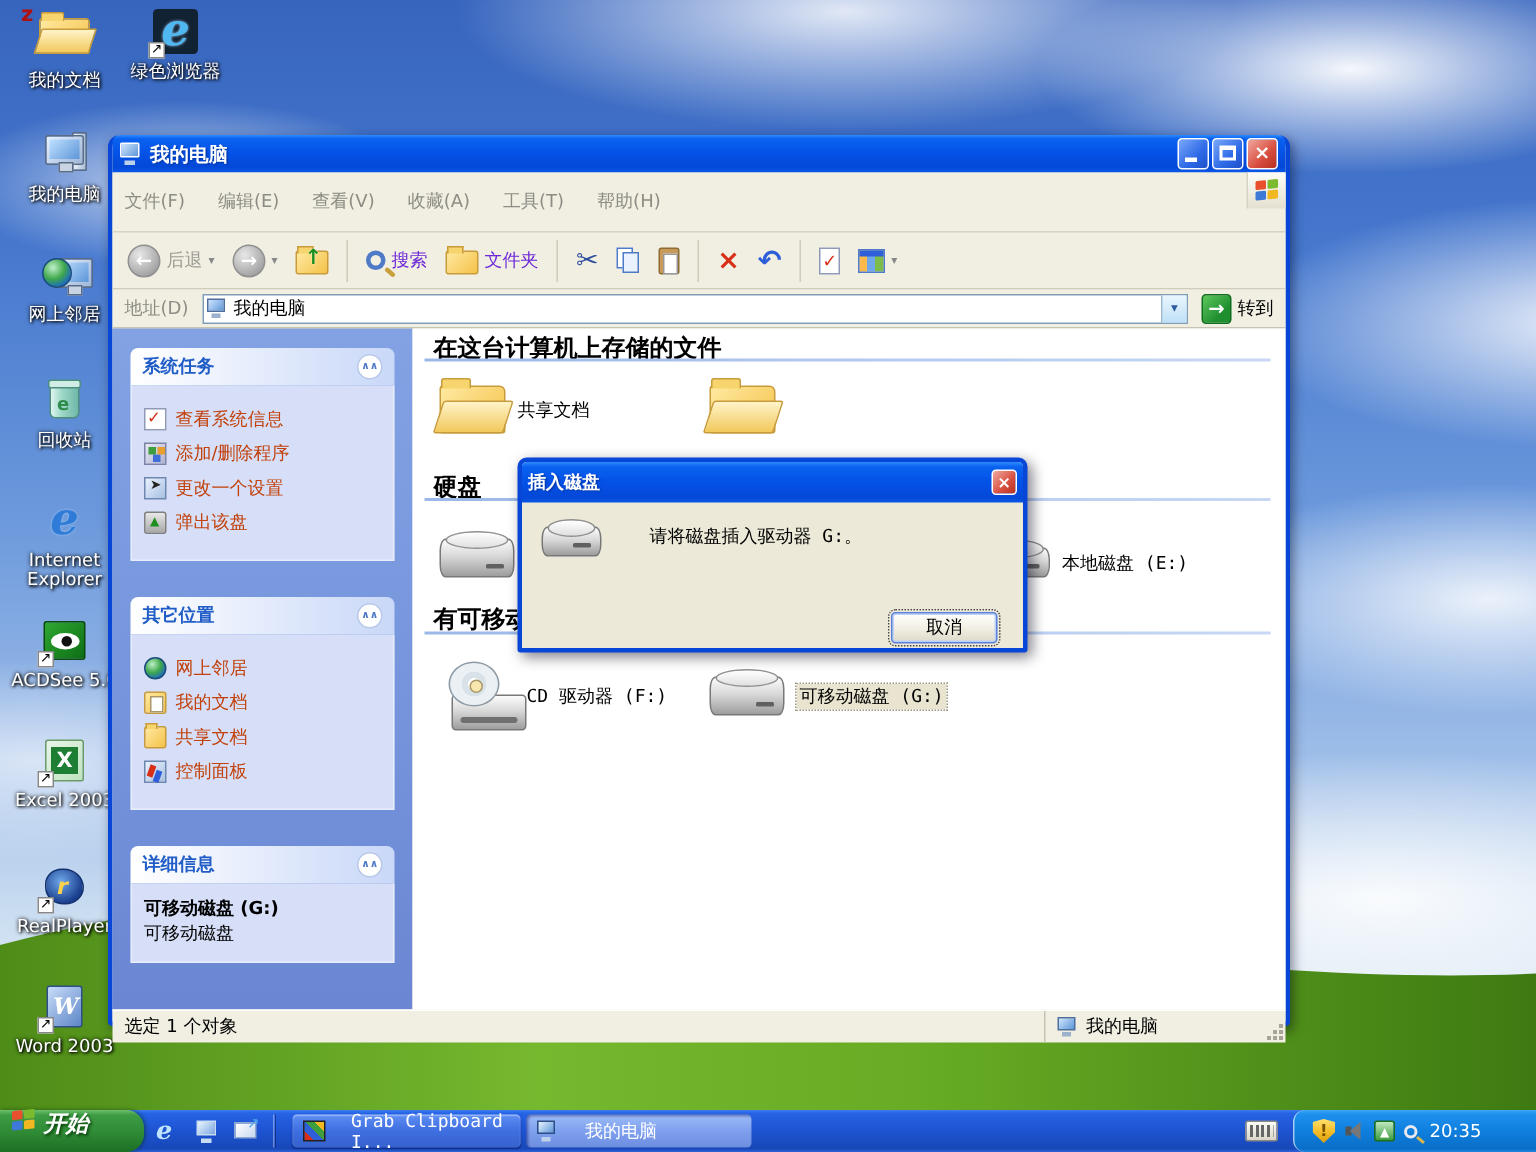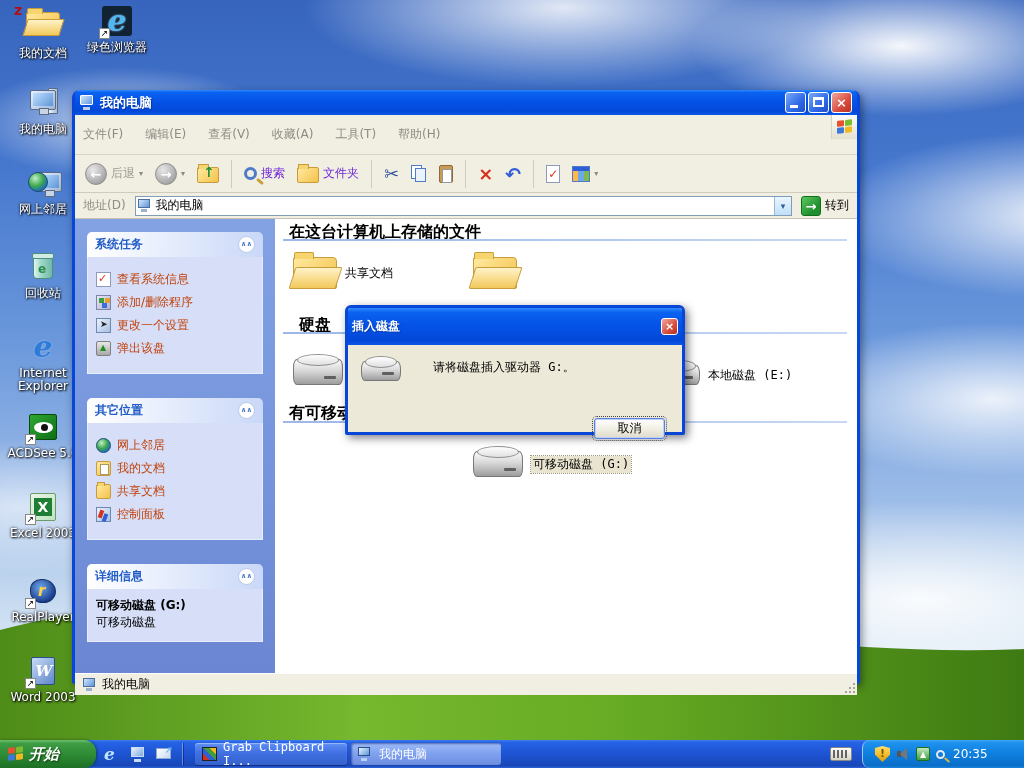--- a/index.html
+++ b/index.html
@@ -168,50 +168,50 @@
   .statusbar .sright { width:160px; display:flex; align-items:center; gap:5px; padding-left:8px; height:100%; }
   .statusbar .sright .aicon { width:14px; height:13px; position:relative; }
   .statusbar .sright .aicon .scr { position:absolute; left:0; top:0; width:12px; height:9px; background:linear-gradient(135deg,#CFE6FF,#5E96D8); border:1px solid #4E6E9E; }
   .statusbar .sright .aicon .base { position:absolute; left:3px; bottom:0; width:6px; height:3px; background:#9CB2CC; }
   .grip { position:absolute; right:1px; bottom:1px; width:13px; height:13px;
     background:radial-gradient(circle 1.5px at 3px 11px,#A8A49A 98%,transparent), radial-gradient(circle 1.5px at 7px 11px,#A8A49A 98%,transparent), radial-gradient(circle 1.5px at 11px 11px,#A8A49A 98%,transparent), radial-gradient(circle 1.5px at 7px 7px,#A8A49A 98%,transparent), radial-gradient(circle 1.5px at 11px 7px,#A8A49A 98%,transparent), radial-gradient(circle 1.5px at 11px 3px,#A8A49A 98%,transparent); }
 
   
   .dialog { position:absolute; left:345px; top:305px; width:340px; height:130px;
     border:3px solid #0846D8; border-radius:6px 6px 2px 2px; background:#ECE9D8; box-shadow:3px 3px 9px rgba(0,0,20,.5); z-index:30; }
-  .dialog .dtitle { height:37px; border-radius:3px 3px 0 0;
+  .dialog .dtitle { height:27px; border-radius:3px 3px 0 0;
     background:linear-gradient(180deg,#2E8AFF 0%, #0A62F0 12%, #0553E8 45%, #0348D8 88%, #0A58E8 100%);
     display:flex; align-items:center; padding:0 4px; }
   .dialog .dtext { flex:1; color:#fff; font-weight:bold; font-size:12px; text-shadow:1px 1px 1px #0038A8; }
   .dialog .dclose { width:17px; height:17px; border-radius:3px; border:1px solid #fff;
     background:linear-gradient(135deg,#F0A8A0,#D84E3E 60%,#B83020); color:#fff; font-weight:bold; font-size:11px; line-height:15px; text-align:center; }
   .dialog .dbody { position:relative; height:103px; }
   .dialog .dmsg { position:absolute; left:85px; top:14px; font-size:12px; color:#000; font-family:"DejaVu Sans Mono","Liberation Mono",monospace; }
   .dialog .ddrive { position:absolute; left:13px; top:16px; }
   .dialog .cancel { position:absolute; right:17px; top:73px; width:71px; height:21px;
     background:linear-gradient(180deg,#FFFFFF,#F2F0E4 50%,#DEDACA); border:1px solid #5A7EDC; border-radius:3px;
     font-size:12px; color:#000; text-align:center; line-height:19px; position:absolute;
     box-shadow:inset 0 0 0 1px #BCD2F8; outline:1px dotted #444; outline-offset:1px; }
 
   
   .taskbar { position:absolute; left:0; bottom:0; width:1024px; height:28px; z-index:50;
     background:linear-gradient(180deg,#3E7CF0 0%, #2663E5 8%, #1E55D4 45%, #1847B8 92%, #2E63D8 100%); display:flex; align-items:center; }
   .startbtn { width:96px; height:28px; border-radius:0 12px 12px 0;
     background:linear-gradient(180deg,#6EC06E 0%, #3E9C44 12%, #2E8A35 55%, #1E7226 95%);
-    display:flex; align-items:center; gap:5px; padding-left:8px; box-shadow:1px 0 3px rgba(0,40,0,.5); }
+    display:flex; gap:5px; padding-left:8px; box-shadow:1px 0 3px rgba(0,40,0,.5); }
   .startbtn .stext { color:#fff; font-weight:bold; font-style:italic; font-size:15px; text-shadow:1px 1px 2px #0A3E0A; }
   .quickl { display:flex; align-items:center; gap:8px; padding:0 8px; }
   .qicon { width:18px; height:18px; position:relative; }
   .qicon .e { color:#BFE4FF; font-size:17px; font-weight:bold; font-style:italic; font-family:"DejaVu Serif","Liberation Serif",serif; line-height:18px; }
   .qicon .deskscr { position:absolute; left:1px; top:2px; width:13px; height:10px; background:linear-gradient(135deg,#E8F4FF,#7EA8E0); border:1px solid #C8DCF4; }
   .qicon .deskbase { position:absolute; left:4px; bottom:1px; width:7px; height:3px; background:#C8DCF4; }
   .qicon .mail { position:absolute; left:0; top:3px; width:15px; height:11px; background:linear-gradient(135deg,#FFFFFF,#C8D8F0); border:1px solid #8EA8D0; }
   .qicon .mail::after { content:"↗"; position:absolute; right:-3px; top:-5px; color:#4EA8F0; font-size:10px; }
   .qsep { width:1px; height:22px; background:rgba(255,255,255,.35); box-shadow:1px 0 0 rgba(0,0,60,.4); }
-  .taskbtn { height:22px; margin-left:4px; border-radius:3px; display:flex; align-items:center; gap:6px; padding:4px 7px;
+  .taskbtn { height:22px; margin-left:4px; border-radius:3px; display:flex; align-items:center; gap:17px; padding:4px 7px;
     font-family:"DejaVu Sans Mono","Liberation Mono",monospace; font-size:12px; color:#fff; }
   .taskbtn.t1 { width:152px; background:linear-gradient(180deg,#5E8EF4,#3E6EE0 50%,#3662CC); box-shadow:inset 0 1px 1px rgba(255,255,255,.4), 0 1px 1px rgba(0,0,60,.4); }
   .taskbtn.t2 { width:150px; background:linear-gradient(180deg,#9EBCF8,#7EA0EE 50%,#6E8EE0); box-shadow:inset 1px 1px 2px rgba(0,0,80,.45); }
   .grabicon { width:15px; height:14px; background:
      linear-gradient(45deg,#D83018 25%,#2E5ED8 25% 50%,#3E9E3E 50% 75%,#F2B822 75%); border:1px solid #222; flex:none; }
   .tcomp { width:15px; height:14px; position:relative; flex:none; }
   .tcomp .scr { position:absolute; left:0; top:0; width:12px; height:9px; background:linear-gradient(135deg,#E8F4FF,#5E96D8); border:1px solid #2E4E86; }
   .tcomp .base { position:absolute; left:3px; bottom:0; width:6px; height:3px; background:#BCD2EC; }
   .kbicon { margin-left:auto; width:22px; height:14px; background:linear-gradient(180deg,#FDFDF8,#D8D4C8); border:1px solid #888; border-radius:2px; position:relative; }
   .kbicon::after { content:""; position:absolute; left:2px; top:2px; right:2px; bottom:2px;
@@ -507,42 +507,50 @@
       <div class="sec-rule" style="top:20px;"></div>
 
       <div class="fitem" style="left:18px; top:38px;">
         <div class="big-folder"></div>
         <span class="flabel">共享文档</span>
       </div>
       <div class="fitem" style="left:198px; top:38px;">
         <div class="big-folder"></div>
       </div>
 
-      <div class="sec-head" style="left:24px; top:96px;">硬盘</div>
+      <div class="sec-head" style="left:14px; top:96px;">硬盘</div>
       <div class="sec-rule" style="top:113px;"></div>
 
       <div class="fitem" style="left:18px; top:140px;">
         <div class="drive"></div>
       </div>
       <div class="fitem" style="left:385px; top:146px;">
         <div class="drive small"></div>
         <span class="flabel">本地磁盘 (E:)</span>
       </div>
 
       <div class="sec-head" style="left:14px; top:184px;">有可移动存储的设备</div>
       <div class="sec-rule" style="top:202px;"></div>
 
+      <div class="fitem" style="left:16px; top:222px;">
+        <div class="cdstack">
+            <div class="tray"></div>
+            <div class="cd"></div>
+          </div>
+        <span class="flabel">CD 驱动器 (F:)</span>
+      </div>
       <div class="fitem" style="left:198px; top:232px;">
         <div class="drive"></div>
         <span class="flabel selected">可移动磁盘 (G:)</span>
       </div>
     </div>
   </div>
 
   <div class="statusbar">
+    <div class="sleft">选定 1 个对象</div>
     <div class="sright">
       <div class="aicon">
           <div class="scr"></div>
           <div class="base"></div>
         </div>
       <span>我的电脑</span>
     </div>
     <div class="grip"></div>
   </div>
 </div>

